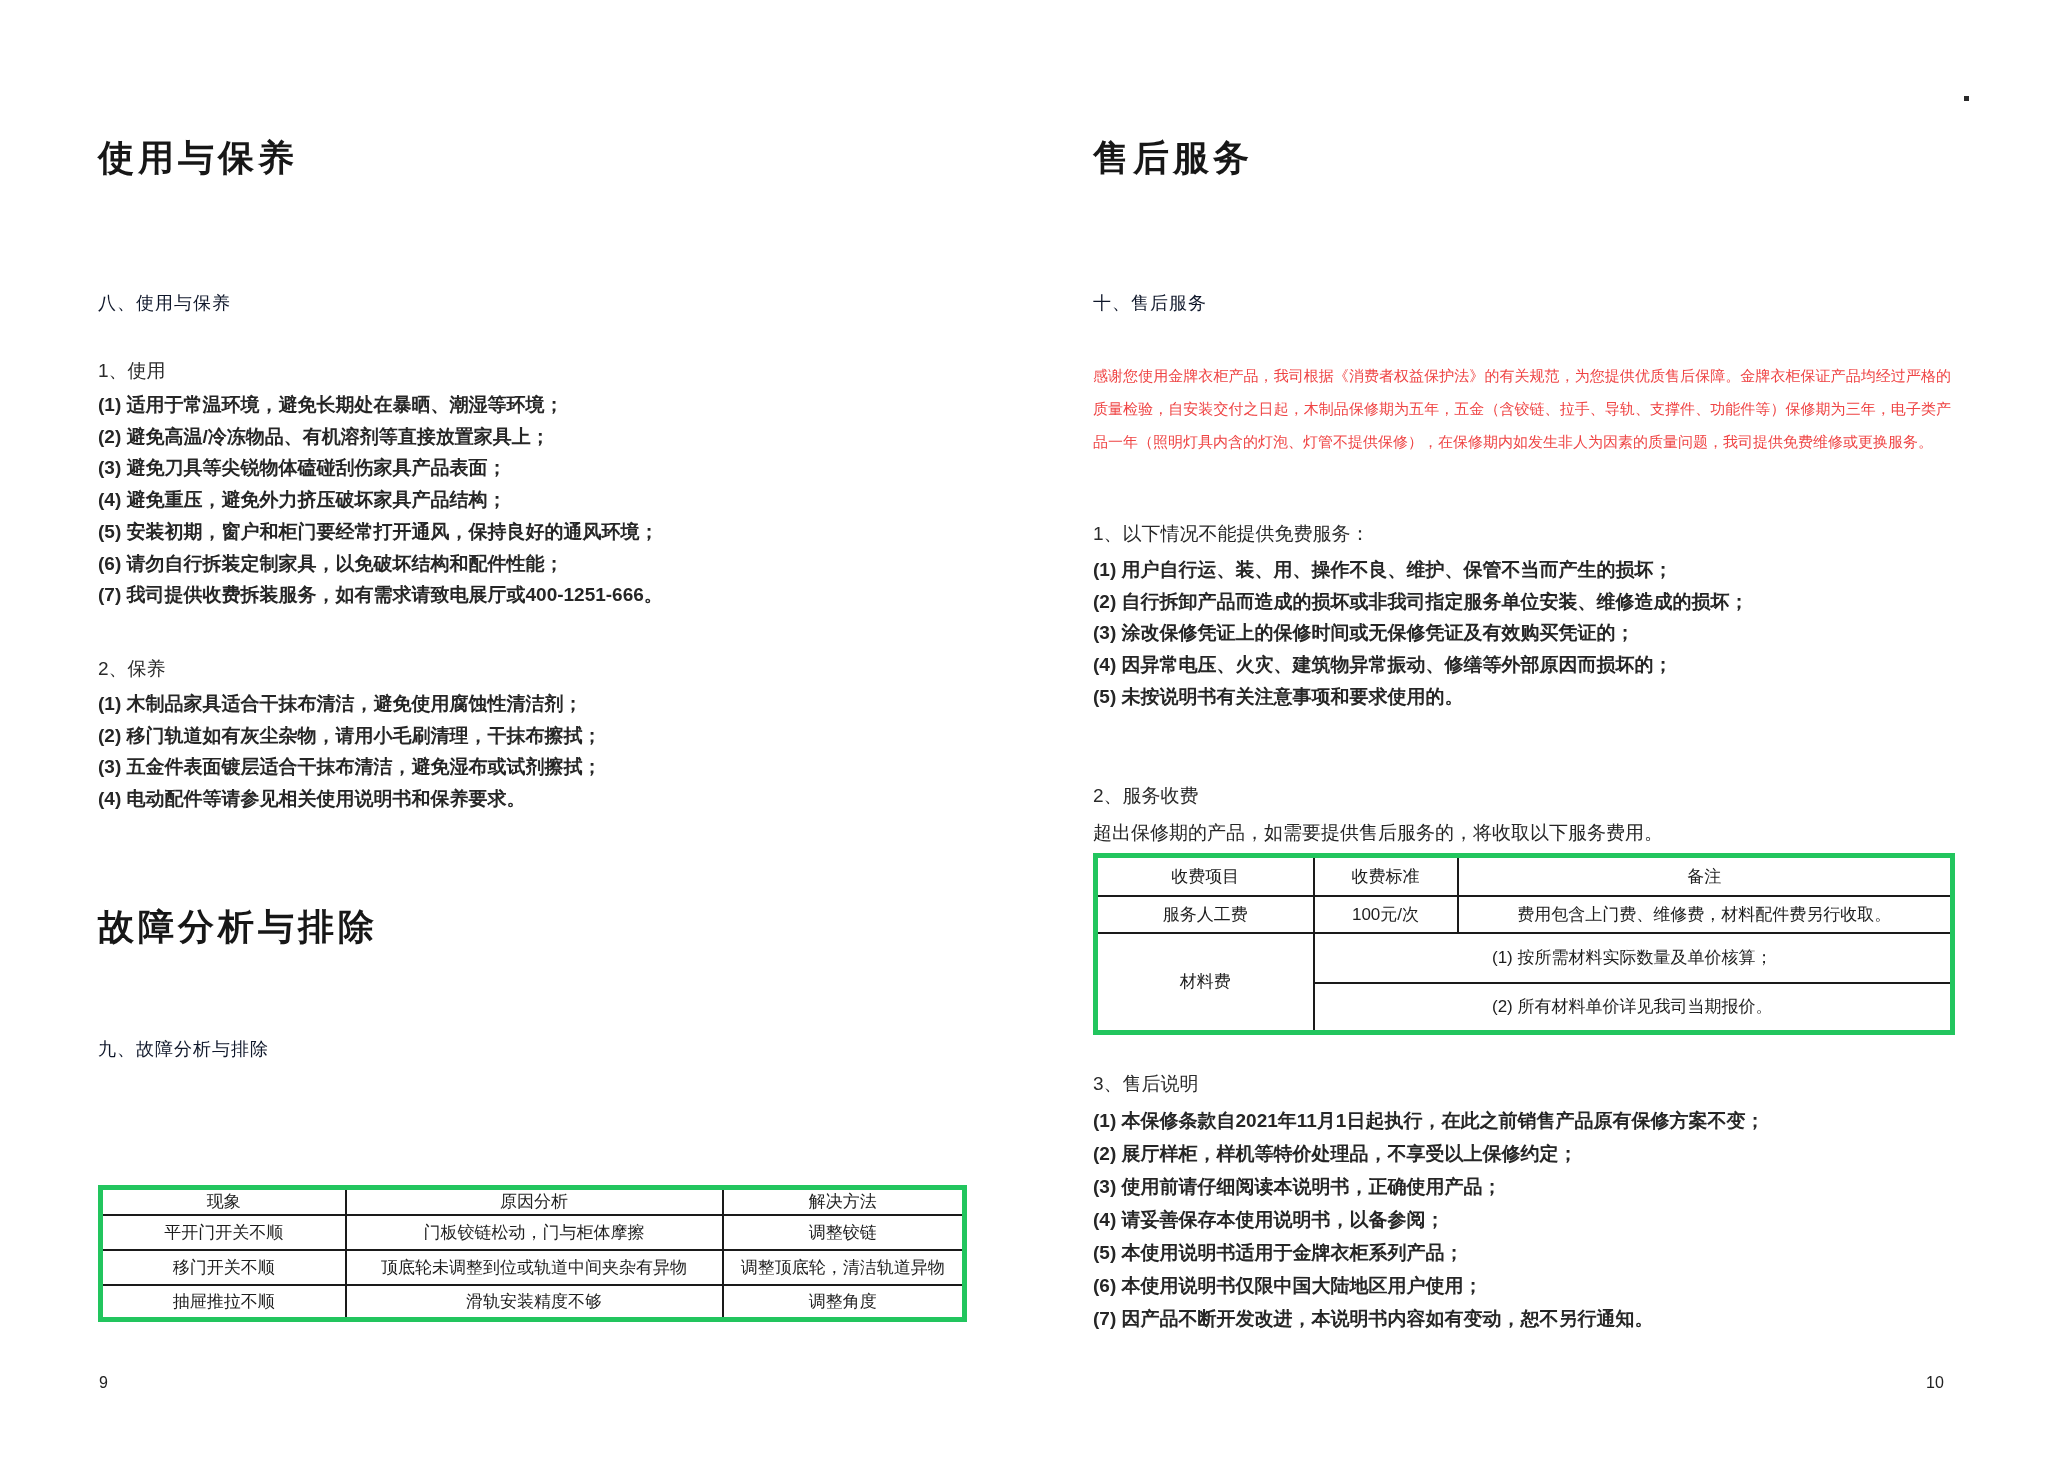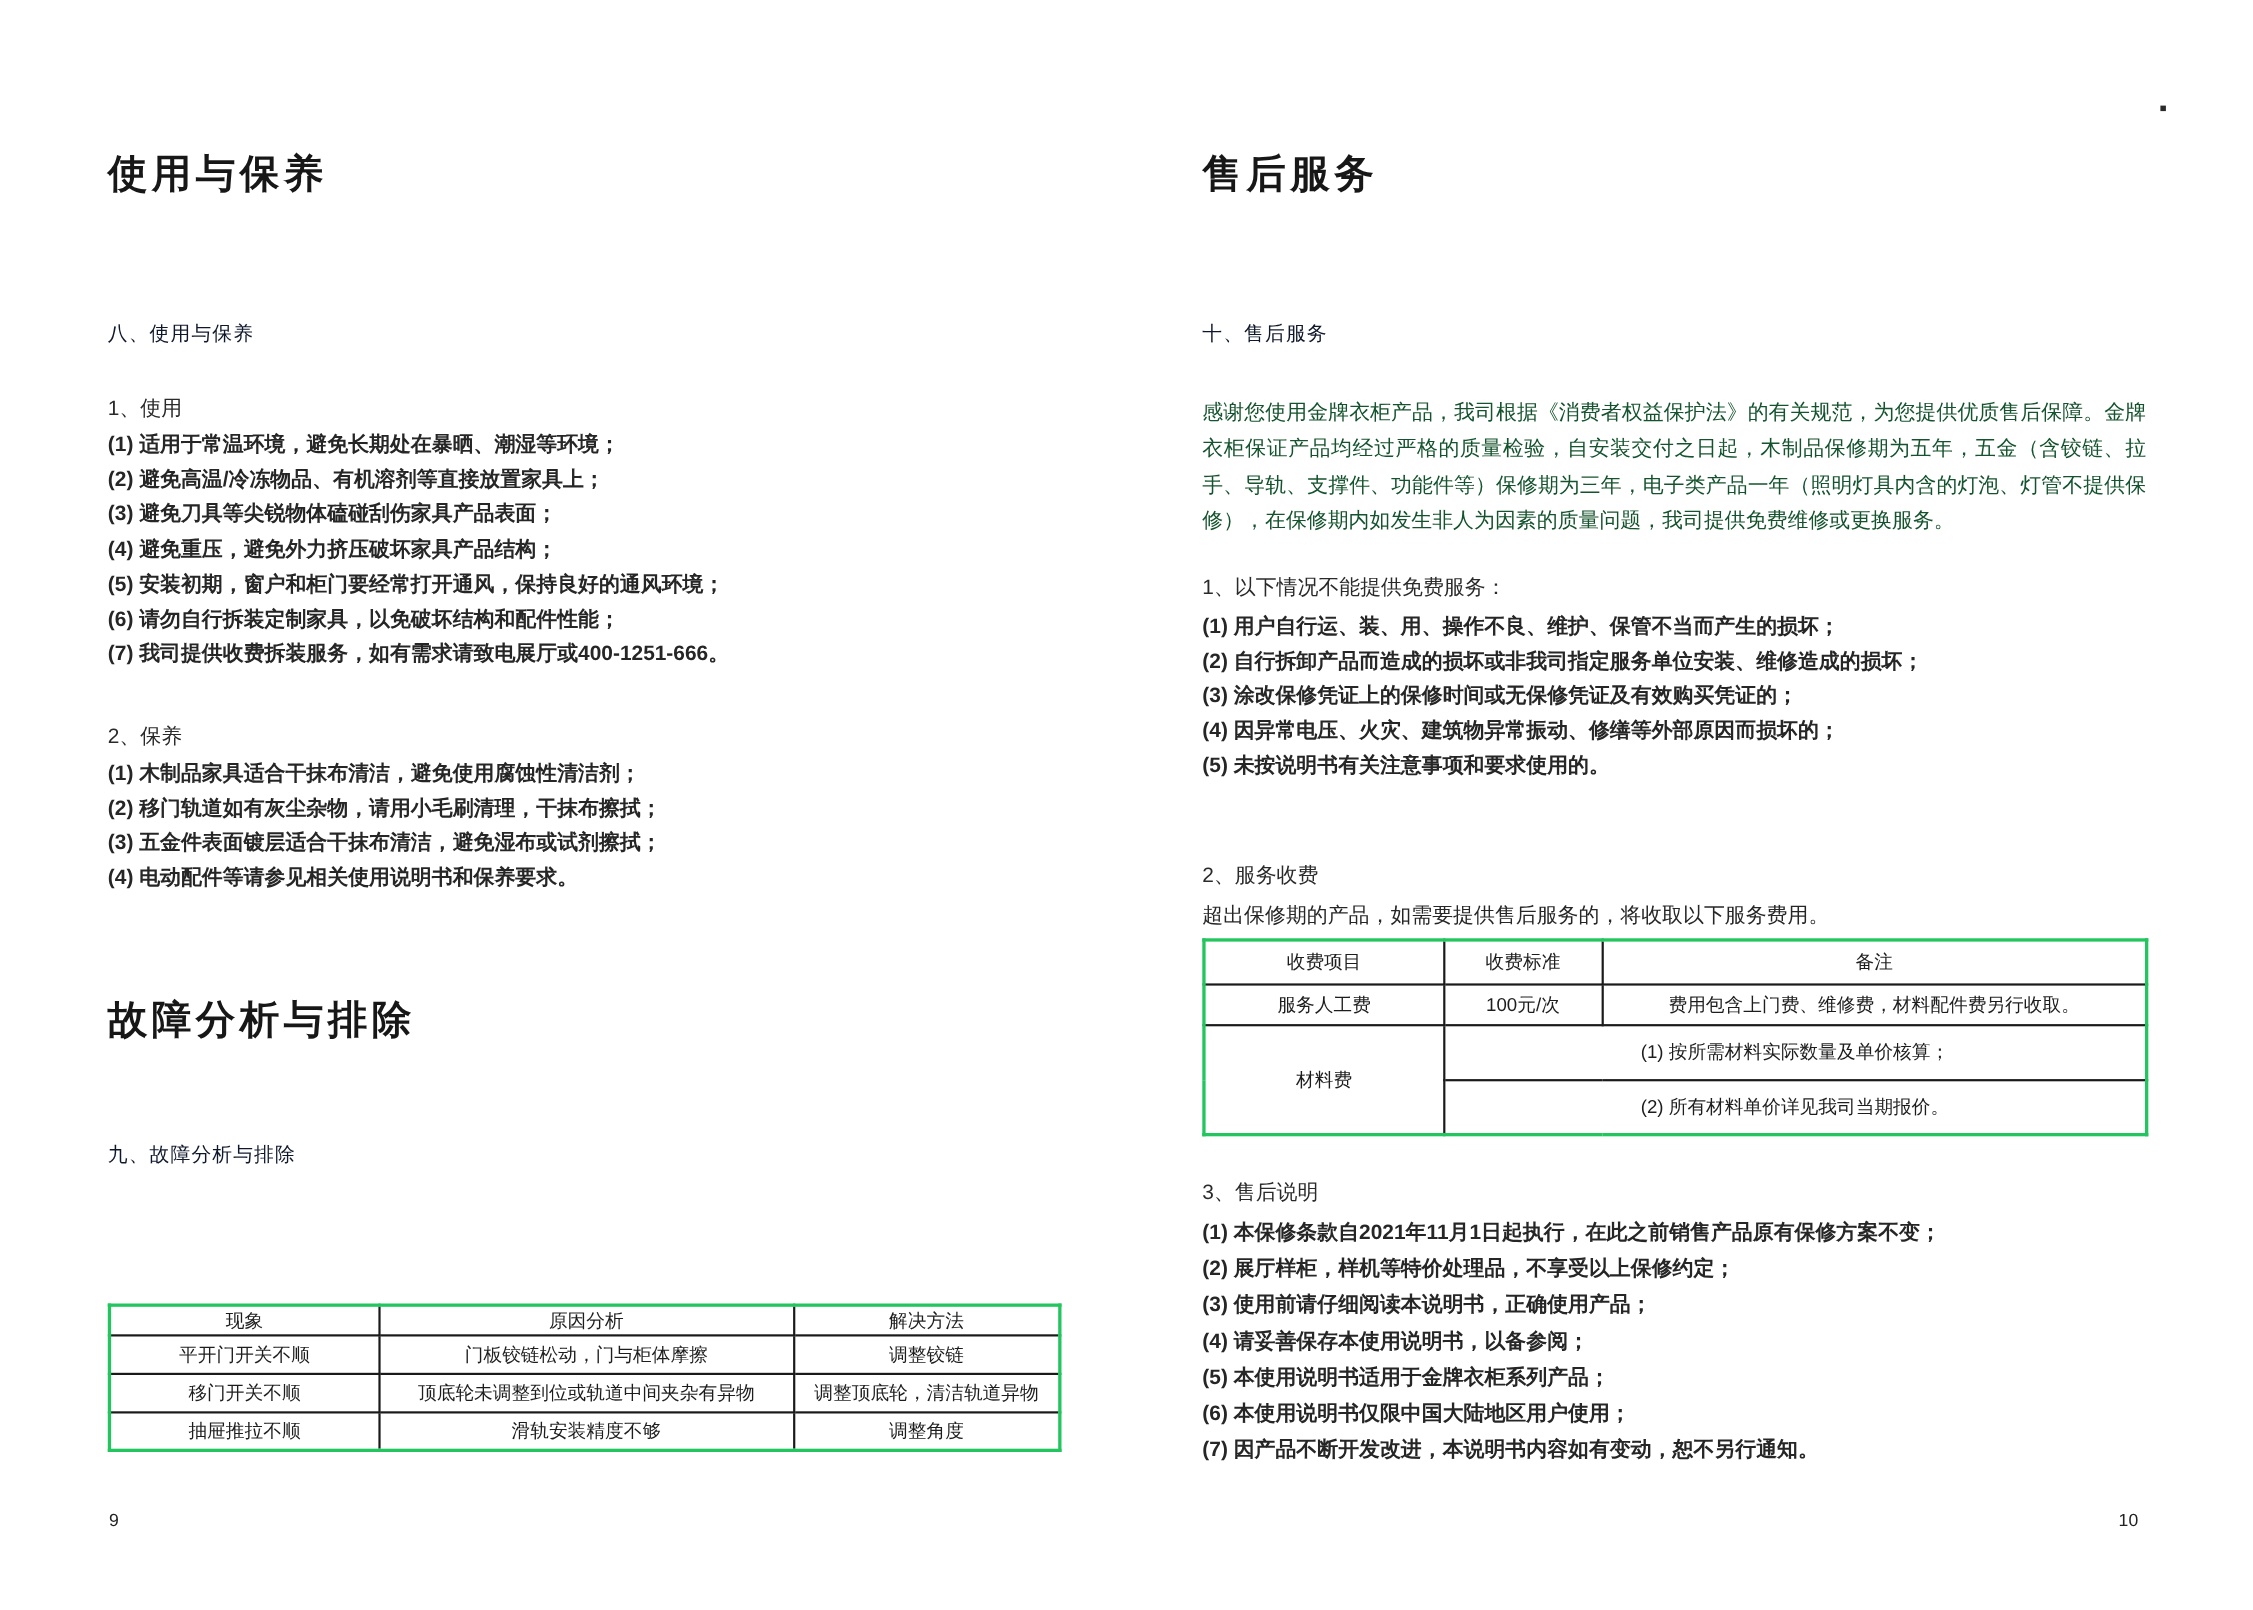--- a/index.html
+++ b/index.html
@@ -7,23 +7,23 @@
     width:2048px;height:1464px;position:relative;background:#ffffff;
     font-family:"Liberation Sans","DejaVu Sans",sans-serif;
     color:#232323;overflow:hidden;
   }
   .abs{position:absolute;}
   .doc-title{font-size:36px;font-weight:700;color:#171717;letter-spacing:4px;}
   .sec-heading{font-size:18px;color:#0f172a;letter-spacing:1px;}
   .sub-heading{font-size:19px;color:#2a2a2a;}
   .body-lines{font-size:19px;line-height:31.7px;color:#262626;}
   .body-lines div{white-space:nowrap;font-weight:bold;}
-  .para{font-size:19px;line-height:32.8px;color:#14532d;text-align:justify;}
+  .para{font-size:15px;line-height:32.8px;color:#ef4444;text-align:justify;}
   .pagenum{font-size:16px;color:#222;}
-  table.doc{border-collapse:collapse;table-layout:fixed;border:3px solid #22c55e;}
+  table.doc{border-collapse:collapse;table-layout:fixed;border:5px solid #22c55e;}
   table.doc td,table.doc th{
     border:2px solid #1a1a1a;font-size:17px;font-weight:500;color:#1d1d1d;
     text-align:center;vertical-align:middle;padding:0 6px;overflow:hidden;
   }
   table.doc th{font-weight:500;}
   td.left-pad{text-align:left;padding-left:38px;}
   .dot{width:5px;height:5px;background:#2a2a2a;}
 </style>
 </head>
 <body>

